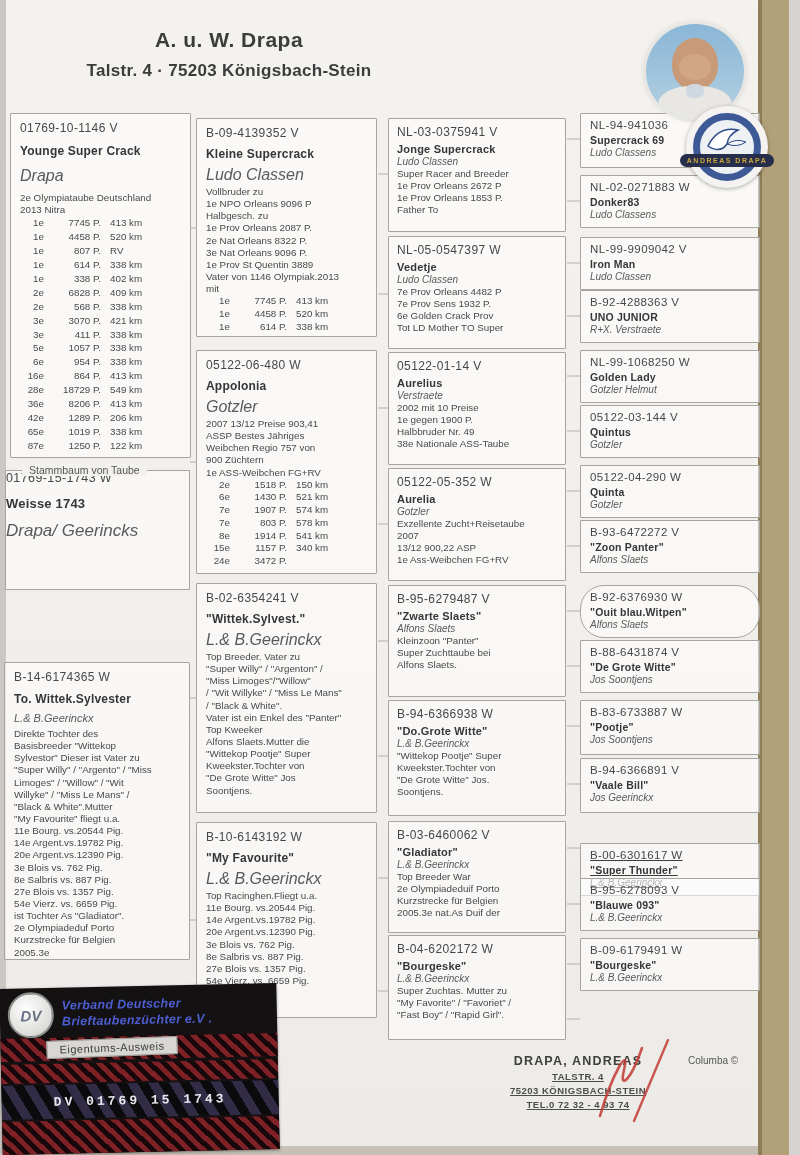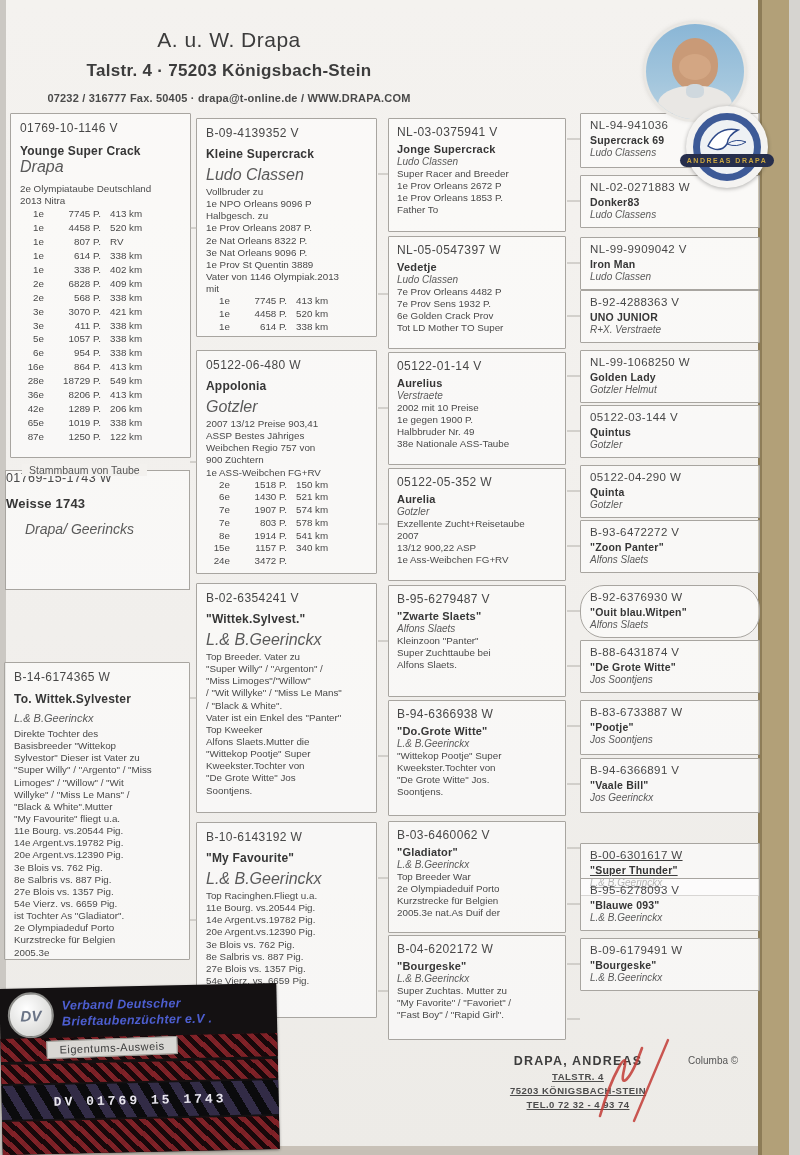--- a/index.html
+++ b/index.html
@@ -13,21 +13,21 @@
     background:linear-gradient(180deg,#f4f2ef 0%,#f1efec 55%,#edebe7 100%);}
   
   .edge-left{position:absolute;left:0;top:0;width:6px;height:1155px;background:#cbc8c3;}
   .edge-right-line{position:absolute;left:758px;top:0;width:4px;height:1155px;background:#8d7c57;}
   .edge-right-tan{position:absolute;left:762px;top:0;width:27px;height:1155px;background:#b2a078;}
   .edge-right-outer{position:absolute;left:789px;top:0;width:11px;height:1155px;background:#d6d4d0;}
   .edge-bottom{position:absolute;left:6px;top:1146px;width:752px;height:9px;background:#a99f90;opacity:.55;}
 
   
   .header{position:absolute;left:14px;top:28px;width:430px;text-align:center;}
-  .h-name{font-size:21px;font-weight:normal;color:#3c3c3c;letter-spacing:.5px;}
+  .h-name{font-size:21px;font-weight:bold;color:#3c3c3c;letter-spacing:.5px;}
   .h-addr{font-size:17px;font-weight:bold;color:#3c3c3c;margin-top:9px;letter-spacing:.3px;}
   .h-contact{font-size:11px;font-weight:bold;color:#4a4a4a;margin-top:11px;letter-spacing:.2px;}
 
   
   .photo{position:absolute;left:646px;top:24px;width:98px;height:95px;border-radius:50%;
     background:linear-gradient(180deg,#8ab6d6 0%,#a3c6dd 60%,#b9d2e2 100%);
     box-shadow:0 0 0 3px #e9e7e3, 0 0 6px rgba(0,0,0,.25);overflow:hidden;z-index:6;}
   .photo-head{position:absolute;left:26px;top:14px;width:46px;height:52px;border-radius:50% 50% 46% 46%;
     background:#c99a77;}
   .photo-face{position:absolute;left:33px;top:30px;width:32px;height:26px;border-radius:50%;background:#d3a683;}
@@ -51,30 +51,30 @@
   .breeder{font-size:16px;font-style:italic;color:#5a5a5a;margin-bottom:2px;}
   .tline{font-size:9.8px;color:#4a4a4a;line-height:1.24;}
   .rrow{display:flex;font-size:9.8px;color:#4a4a4a;line-height:1.3;}
   .rp{width:24px;text-align:right;margin-right:7px;flex:none;}
   .rc{width:50px;text-align:right;margin-right:9px;flex:none;}
   .rd{flex:none;}
 
   #sire{left:10px;top:113px;width:181px;height:345px;}
   #sire .rrow{line-height:1.42;}
   #sire .ring{margin-bottom:9px;}
-  #sire .bname{margin-bottom:0;}
+  #sire .bname{margin-bottom:9px;}
   #sire .breeder{margin-bottom:7px;}
 
   #stammbaum{position:absolute;left:5px;top:470px;width:183px;height:118px;
     border:1px solid #a8a5a0;background:rgba(255,255,255,.5);}
   .legend{position:absolute;top:-7px;left:16px;background:#f3f1ee;padding:0 7px;
     font-size:10.5px;color:#555;}
   #stammbaum .ring{font-size:12.5px;margin-bottom:11px;}
   #stammbaum .bname{font-size:13px;margin-bottom:10px;}
-  #stammbaum .breeder{font-size:14px;padding-left:19px;}
+  #stammbaum .breeder{font-size:17px;}
 
   #dam{left:4px;top:662px;width:186px;height:298px;}
   #dam .ring{margin-bottom:8px;}
   #dam .bname{margin-bottom:6px;}
   #dam .breeder{font-size:11px;margin-bottom:4px;}
 
   #col2{position:absolute;left:196px;top:118px;width:181px;height:900px;}
   #col2 .pbox{width:181px;}
   #col2 .pbox:nth-child(1){top:0;height:219px;}
   #col2 .pbox:nth-child(2){top:232px;height:224px;}
@@ -189,21 +189,20 @@
     <line x1="567" x2="580" y1="784" y2="784" stroke="#b3b0aa" stroke-width="1"></line>
     <line x1="567" x2="580" y1="848" y2="848" stroke="#b3b0aa" stroke-width="1"></line>
     <line x1="567" x2="580" y1="904" y2="904" stroke="#b3b0aa" stroke-width="1"></line>
     <line x1="567" x2="580" y1="964" y2="964" stroke="#b3b0aa" stroke-width="1"></line>
     <line x1="567" x2="580" y1="1019" y2="1019" stroke="#b3b0aa" stroke-width="1"></line>
   </svg>
 
 <div class="header">
   <div class="h-name">A. u. W. Drapa</div>
   <div class="h-addr">Talstr. 4  ·  75203 Königsbach-Stein</div>
-  <div class="h-contact">07232 / 316777 Fax. 50405  ·  drapa@t-online.de / WWW.DRAPA.COM</div>
 </div>
 
 <div class="photo">
   <div class="photo-head"></div>
   <div class="photo-face"></div>
   <div class="photo-shirt"></div>
   <div class="photo-collar"></div>
 </div>
 <div class="badge">
   <div class="badge-ring"></div>

